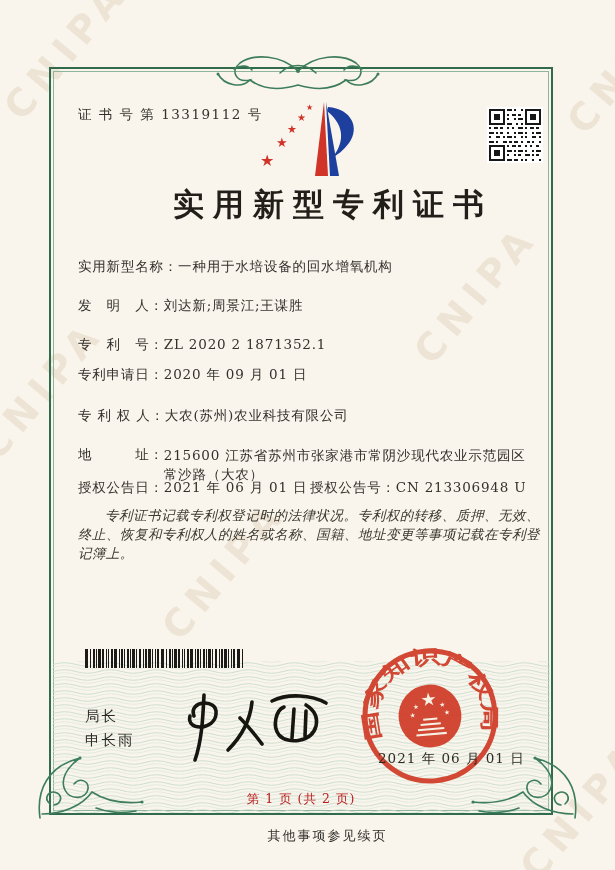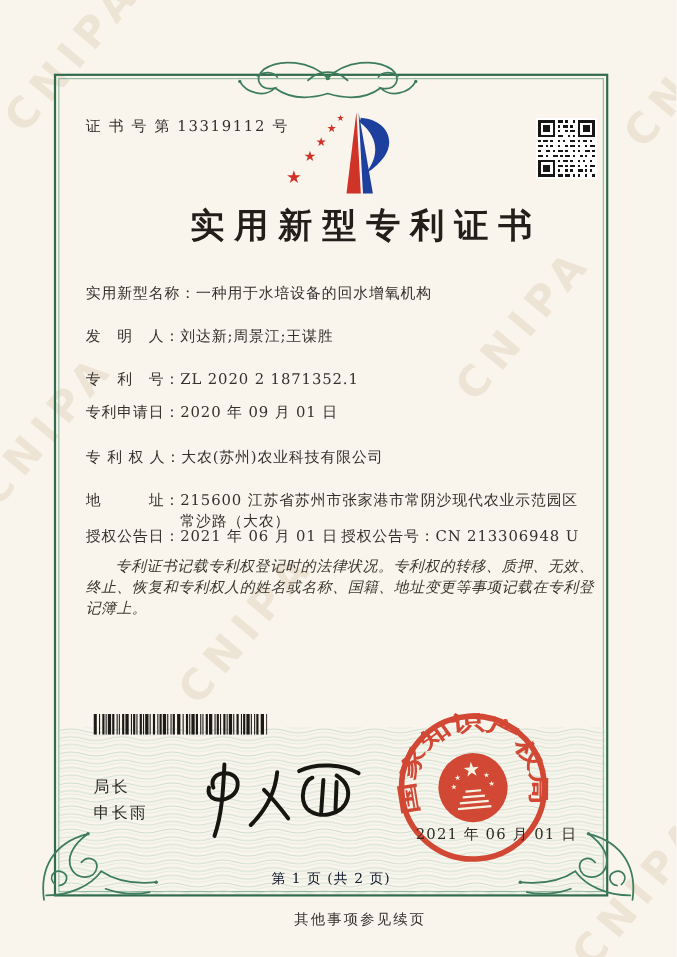--- a/index.html
+++ b/index.html
@@ -40,21 +40,21 @@
     position:absolute;left:78px;top:506px;width:462px;
     font-size:13.5px;line-height:19px;text-align:justify;
     font-style:italic;color:#3b372f;letter-spacing:0.4px;
   }
   .paras p{margin:0;text-indent:2em;}
   .barcode{position:absolute;left:85px;top:649px;}
   .sig-block{position:absolute;left:85px;top:704px;font-size:14.5px;letter-spacing:2px;line-height:24px;color:#2c2a26;}
   .sig-script{position:absolute;left:168px;top:690px;}
   .seal{position:absolute;left:360px;top:646px;opacity:0.92;}
   .seal-date{position:absolute;left:378px;top:750px;font-size:13.5px;letter-spacing:1px;color:#2f2b24;}
-  .footer-page{position:absolute;left:49px;top:791px;width:504px;text-align:center;font-size:12.5px;letter-spacing:1px;color:#0f172a;}
+  .footer-page{position:absolute;left:49px;top:791px;width:504px;text-align:center;font-size:12.5px;letter-spacing:1px;color:#b91c1c;}
   .footer-note{position:absolute;left:0;top:827px;width:615px;text-align:center;font-size:13px;letter-spacing:2px;color:#33312d;padding-left:20px;}
   .ornament{position:absolute;pointer-events:none;}
 </style>
 </head>
 <body>
 
 <div class="page">
 
   <span class="watermark" style="left:-18px;top:28px;">CNIPA</span>
   <span class="watermark" style="left:545px;top:42px;">CNIPA</span>

